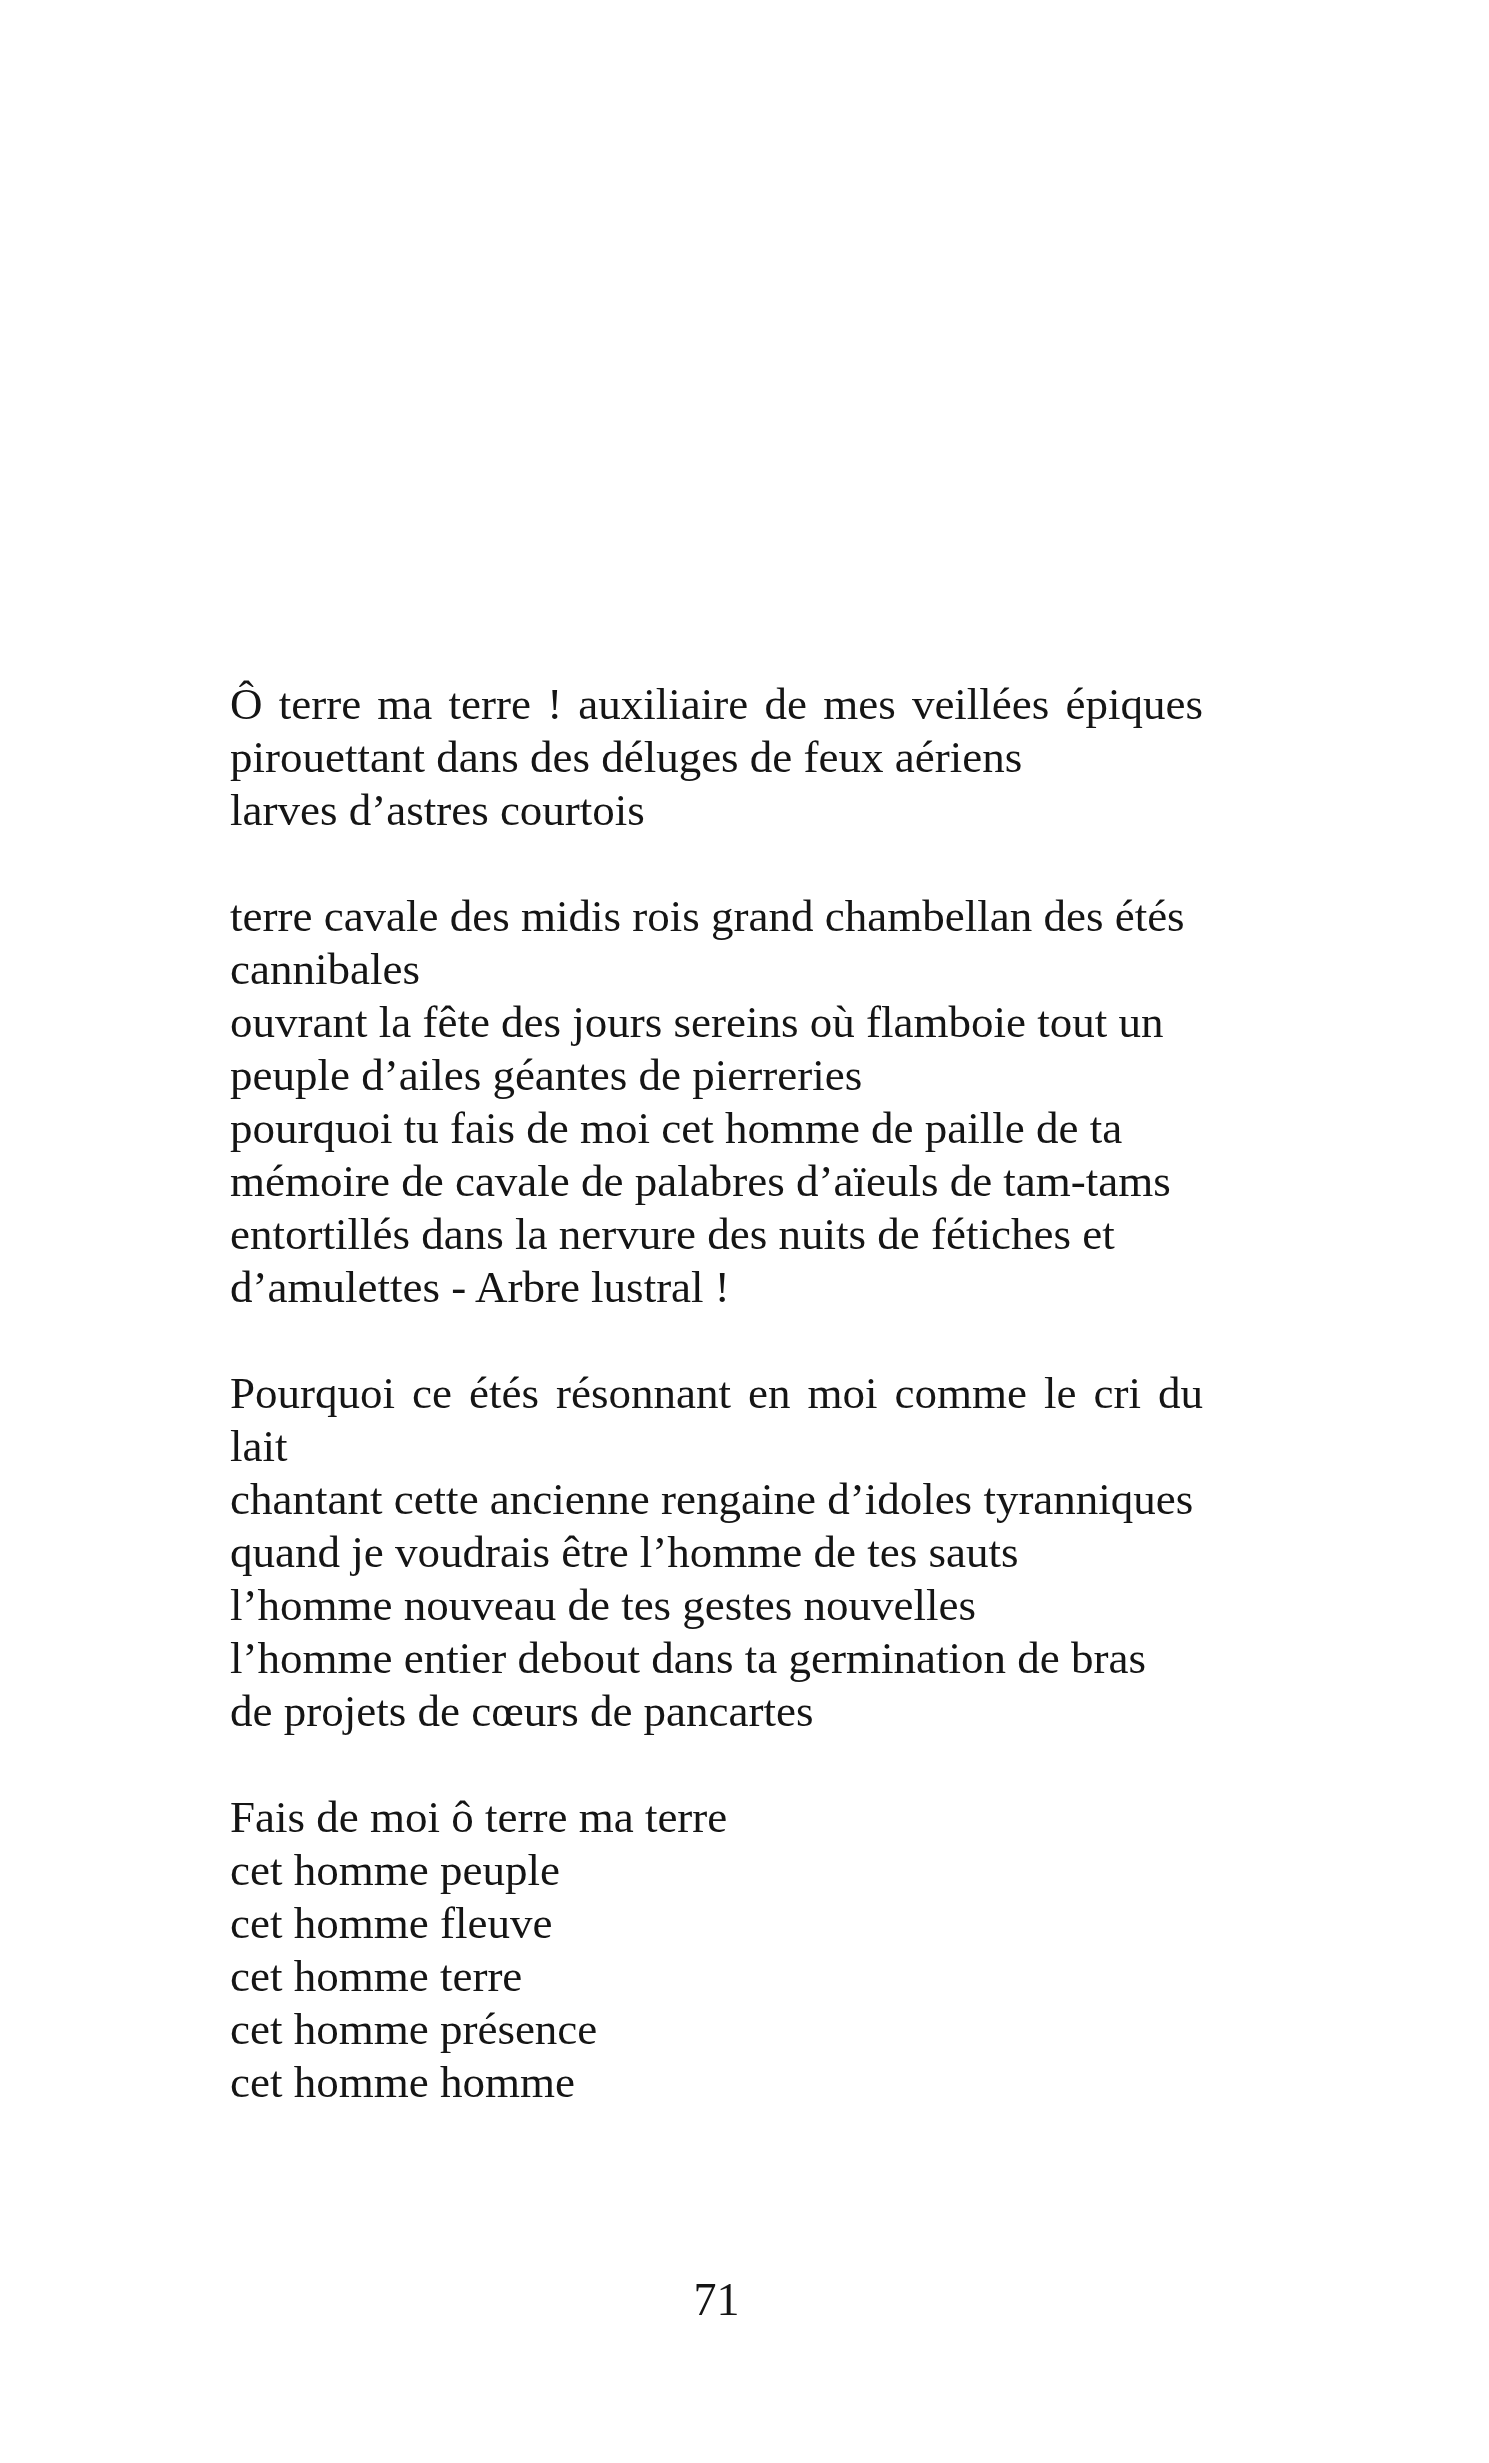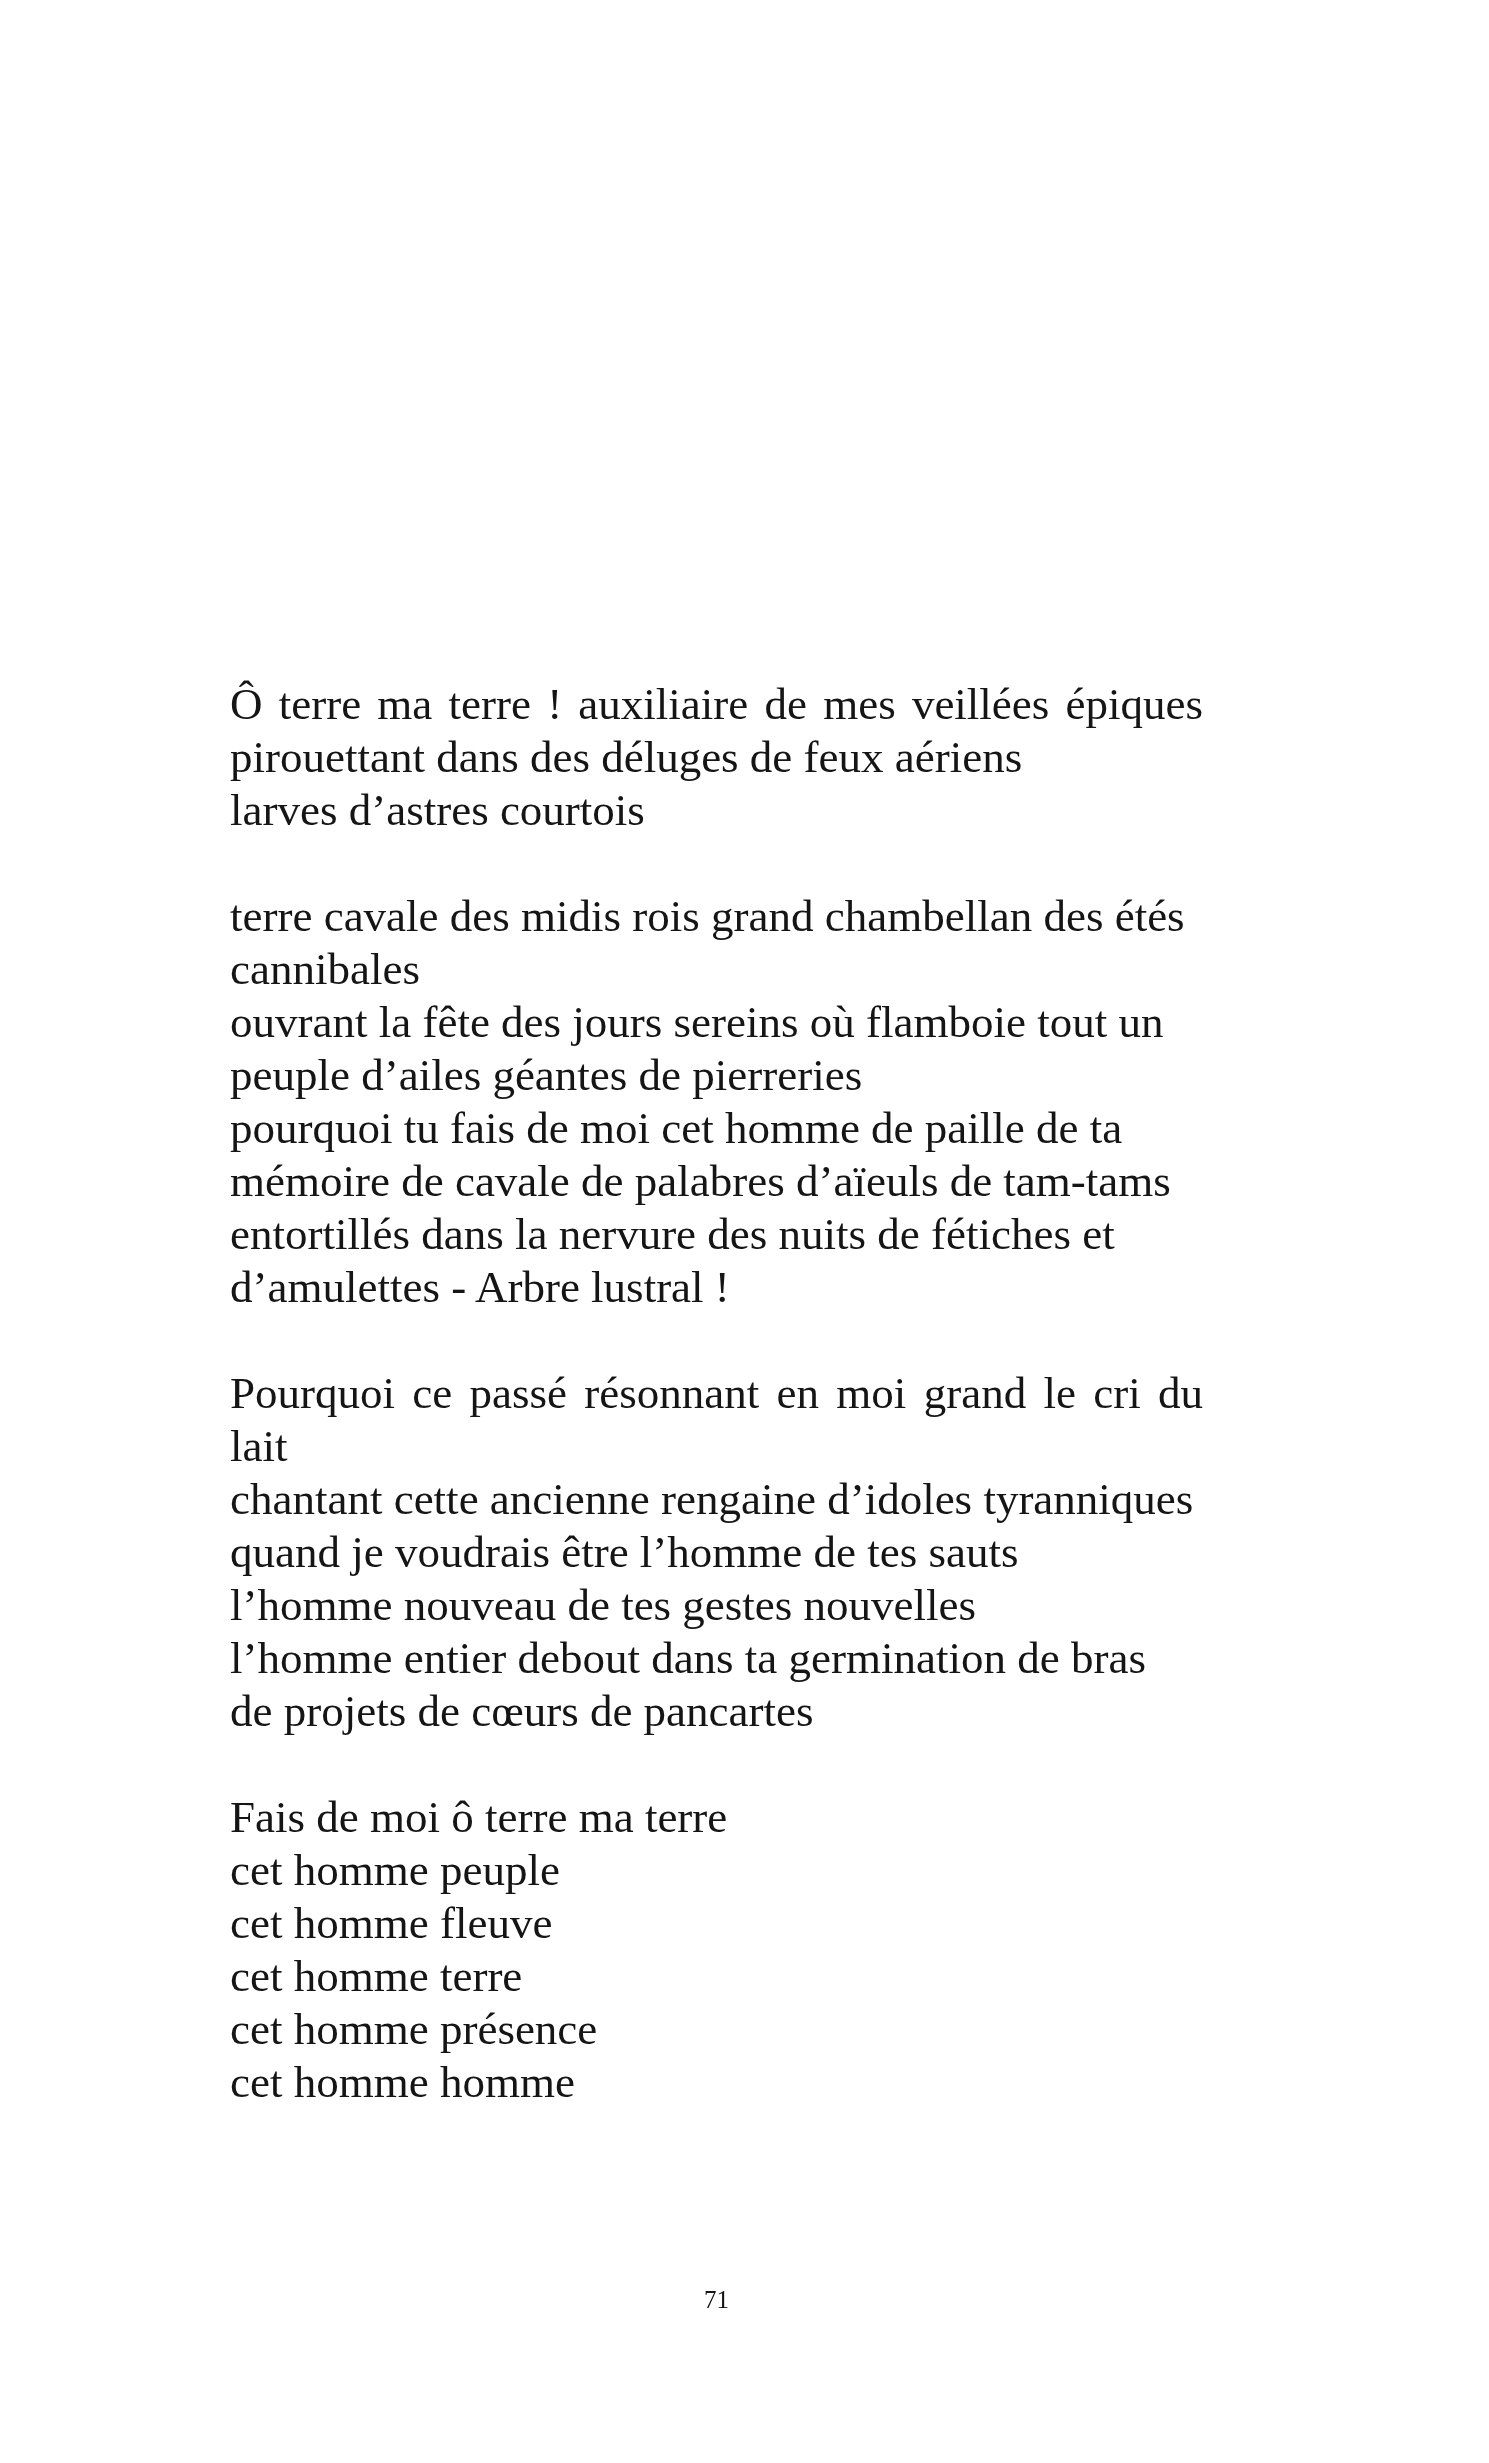--- a/index.html
+++ b/index.html
@@ -45,21 +45,21 @@
     width: 100%;
     height: 0;
   }
   .folio {
     position: absolute;
     left: 230px;
     top: 2275px;
     width: 973px;
     height: 49px;
     line-height: 49px;
-    font-size: 25px;
+    font-size: 46px;
     text-align: center;
   }
 </style>
 </head>
 <body>
 
 <div class="page" style="--page-bg: #ffffff; --ink: #151515;">
   <main class="poem">
       <div class="stanza">
         <div class="line stretch">Ô terre ma terre ! auxiliaire de mes veillées épiques</div>
@@ -70,21 +70,21 @@
         <div class="line">terre cavale des midis rois grand chambellan des étés</div>
         <div class="line">cannibales</div>
         <div class="line">ouvrant la fête des jours sereins où flamboie tout un</div>
         <div class="line">peuple d’ailes géantes de pierreries</div>
         <div class="line">pourquoi tu fais de moi cet homme de paille de ta</div>
         <div class="line">mémoire de cavale de palabres d’aïeuls de tam-tams</div>
         <div class="line">entortillés dans la nervure des nuits de fétiches et</div>
         <div class="line">d’amulettes - Arbre lustral !</div>
       </div>
       <div class="stanza">
-        <div class="line stretch">Pourquoi ce passé résonnant en moi grand le cri du</div>
+        <div class="line stretch">Pourquoi ce étés résonnant en moi comme le cri du</div>
         <div class="line">lait</div>
         <div class="line">chantant cette ancienne rengaine d’idoles tyranniques</div>
         <div class="line">quand je voudrais être l’homme de tes sauts</div>
         <div class="line">l’homme nouveau de tes gestes nouvelles</div>
         <div class="line">l’homme entier debout dans ta germination de bras</div>
         <div class="line">de projets de cœurs de pancartes</div>
       </div>
       <div class="stanza">
         <div class="line">Fais de moi ô terre ma terre</div>
         <div class="line">cet homme peuple</div>

